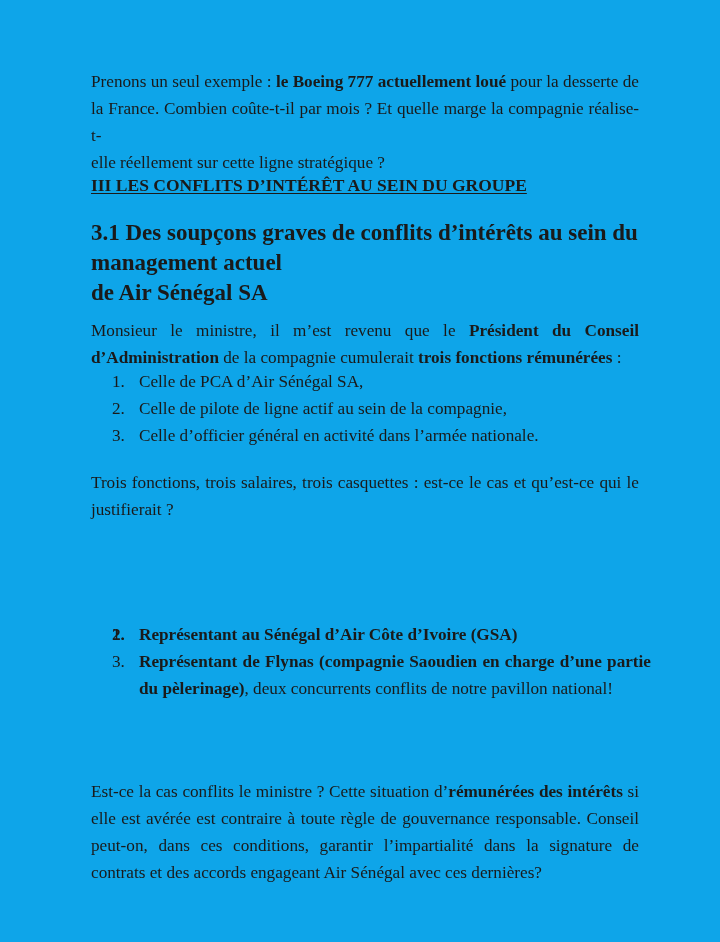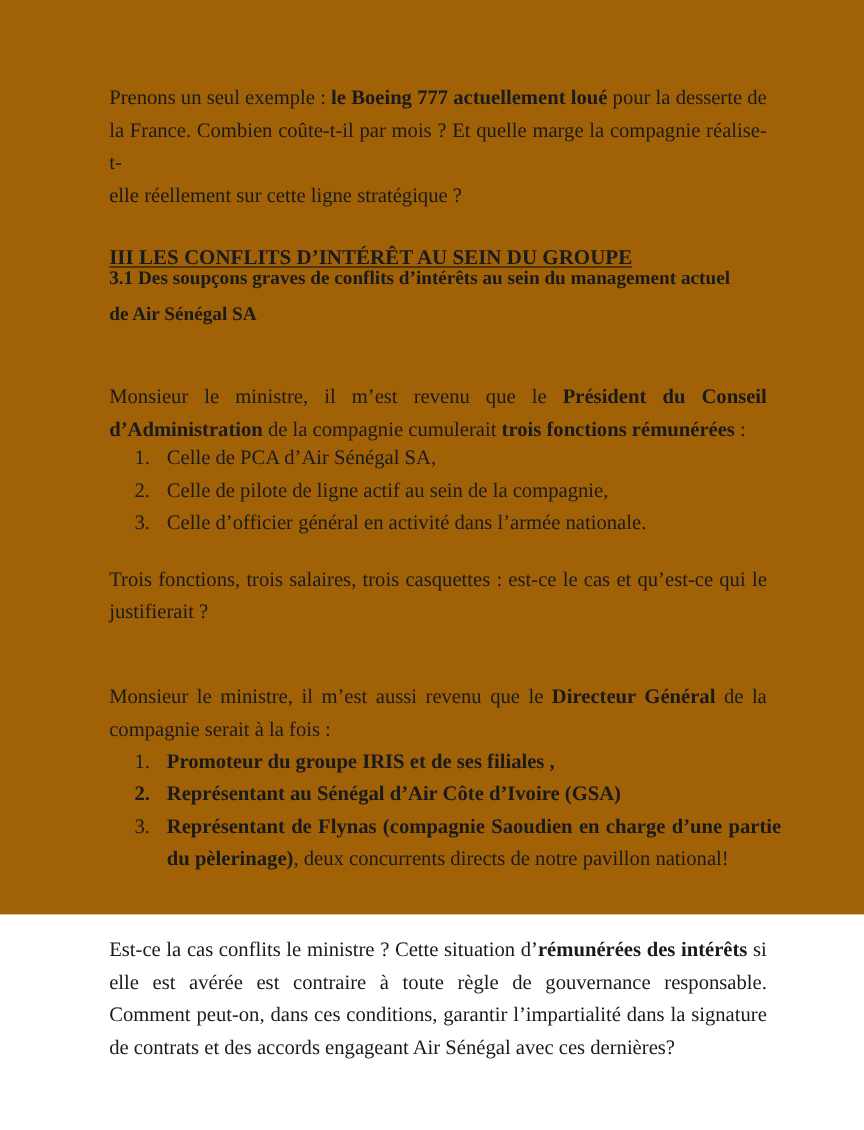--- a/index.html
+++ b/index.html
@@ -1,70 +1,67 @@
 <!DOCTYPE html>
 <html><head>
 <meta charset="utf-8">
 <style>
   html, body { margin: 0; padding: 0; background: #ffffff; }
   body {
     width: 720px; height: 942px; overflow: hidden; position: relative;
     font-family: "Liberation Serif", "DejaVu Serif", serif;
     color: #1a1a1a;
   }
-  .page { position: absolute; left: 0; top: 0; width: 720px; height: 762px; background: #a16207; }
+  .page { position: absolute; left: 0; top: 0; width: 720px; height: 942px; background: #0ea5e9; }
   .block { position: absolute; left: 91px; width: 548px; font-size: 17.2px; line-height: 27px; }
   .justify { text-align: justify; text-align-last: left; margin-top: 20px; }
   .j-full { text-align: justify; text-align-last: justify; }
   b { font-weight: bold; }
   .heading { font-weight: bold; text-decoration: underline; text-underline-offset: 2px; font-size: 17.5px; }
-  .subheading { font-weight: bold; font-size: 16px; line-height: 30px; }
+  .subheading { font-weight: bold; font-size: 23px; line-height: 30px; }
   ol.list { position: absolute; left: 112px; width: 540px; margin: 0; padding: 0; list-style: none; font-size: 17.2px; line-height: 27px; }
   ol.list li { position: relative; padding-left: 27px; }
   ol.list li .num { position: absolute; left: 0; top: 0; }
   ol.list li .num.bold { font-weight: bold; }
   .line { display: block; }
 </style>
 </head>
 <body>
 
 <div class="page">
 
   <div class="block" style="top:68px;">
     <span class="line j-full"><span>Prenons un seul exemple : </span><b>le Boeing 777 actuellement loué</b><span> pour la desserte de</span></span>
     <span class="line j-full">la France. Combien coûte-t-il par mois ? Et quelle marge la compagnie réalise-t-</span>
     <span class="line">elle réellement sur cette ligne stratégique ?</span>
   </div>
 
-  <div class="block heading" style="top:172px;margin-top:29px;">III LES CONFLITS D’INTÉRÊT AU SEIN DU GROUPE</div>
+  <div class="block heading" style="top:172px;">III LES CONFLITS D’INTÉRÊT AU SEIN DU GROUPE</div>
 
   <div class="block subheading" style="top:218px; width:552px;">
     <span class="line">3.1 Des soupçons graves de conflits d’intérêts au sein du management actuel</span>
     <span class="line">de Air Sénégal SA</span>
   </div>
 
   <div class="block justify" style="top:297px;">
     <span>Monsieur le ministre, il m’est revenu que le </span><b>Président du Conseil d’Administration</b><span> de la compagnie cumulerait </span><b>trois fonctions rémunérées</b><span> :</span>
   </div>
 
   <ol class="list" style="top:368px;">
     <li><span class="num">1.</span><span>Celle de PCA d’Air Sénégal SA,</span></li>
     <li><span class="num">2.</span><span>Celle de pilote de ligne actif au sein de la compagnie,</span></li>
     <li><span class="num">3.</span><span>Celle d’officier général en activité dans l’armée nationale.</span></li>
   </ol>
 
   <div class="block justify" style="top:449px;">Trois fonctions, trois salaires, trois casquettes : est-ce le cas et qu’est-ce qui le justifierait ?</div>
 
-  <div class="block justify" style="top:547px;">
-    <span>Monsieur le ministre, il m’est aussi revenu que le </span><b>Directeur Général</b><span> de la compagnie serait à la fois :</span>
-  </div>
 
   <ol class="list" style="top:621px;">
-    <li><span class="num">1.</span><b>Promoteur du groupe IRIS et de ses filiales ,</b><span></span></li>
+    <li><span class="num">1.</span><span></span></li>
     <li><span class="num bold">2.</span><b>Représentant au Sénégal d’Air Côte d’Ivoire (GSA)</b><span></span></li>
-    <li style="width:512px; text-align:justify;"><span class="num">3.</span><b>Représentant de Flynas (compagnie Saoudien en charge d’une partie du pèlerinage)</b><span>, deux concurrents directs de notre pavillon national!</span></li>
+    <li style="width:512px; text-align:justify;"><span class="num">3.</span><b>Représentant de Flynas (compagnie Saoudien en charge d’une partie du pèlerinage)</b><span>, deux concurrents conflits de notre pavillon national!</span></li>
   </ol>
 
   <div class="block justify" style="top:758px;">
-    <span>Est-ce la cas conflits le ministre ? Cette situation d’</span><b>rémunérées des intérêts</b><span> si elle est avérée est contraire à toute règle de gouvernance responsable. Comment peut-on, dans ces conditions, garantir l’impartialité dans la signature de contrats et des accords engageant Air Sénégal avec ces dernières?</span>
+    <span>Est-ce la cas conflits le ministre ? Cette situation d’</span><b>rémunérées des intérêts</b><span> si elle est avérée est contraire à toute règle de gouvernance responsable. Conseil peut-on, dans ces conditions, garantir l’impartialité dans la signature de contrats et des accords engageant Air Sénégal avec ces dernières?</span>
   </div>
 
 </div>
 
 </body></html>

